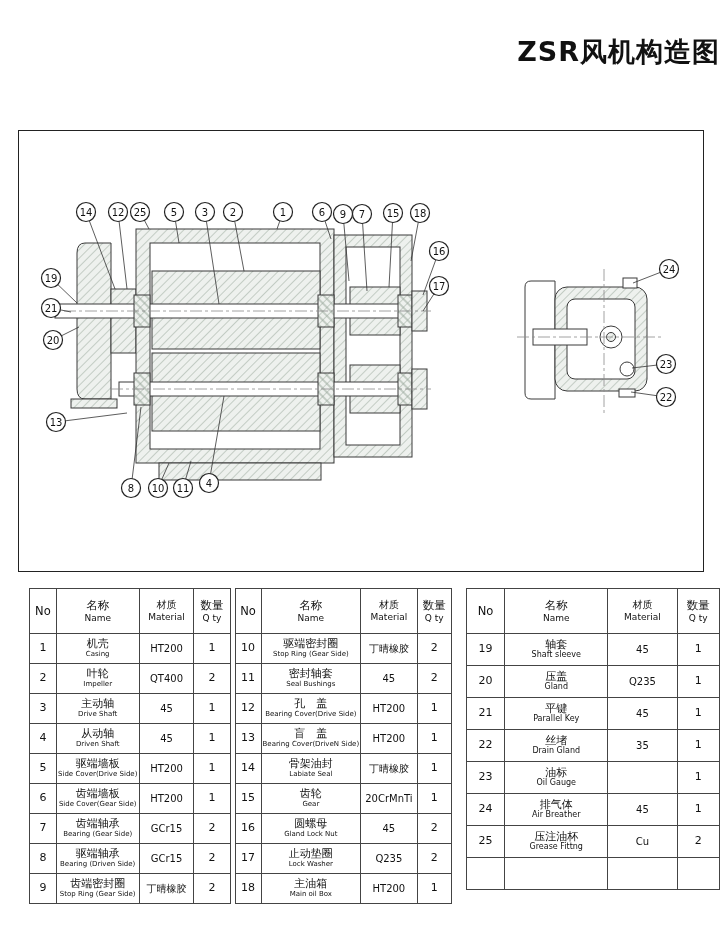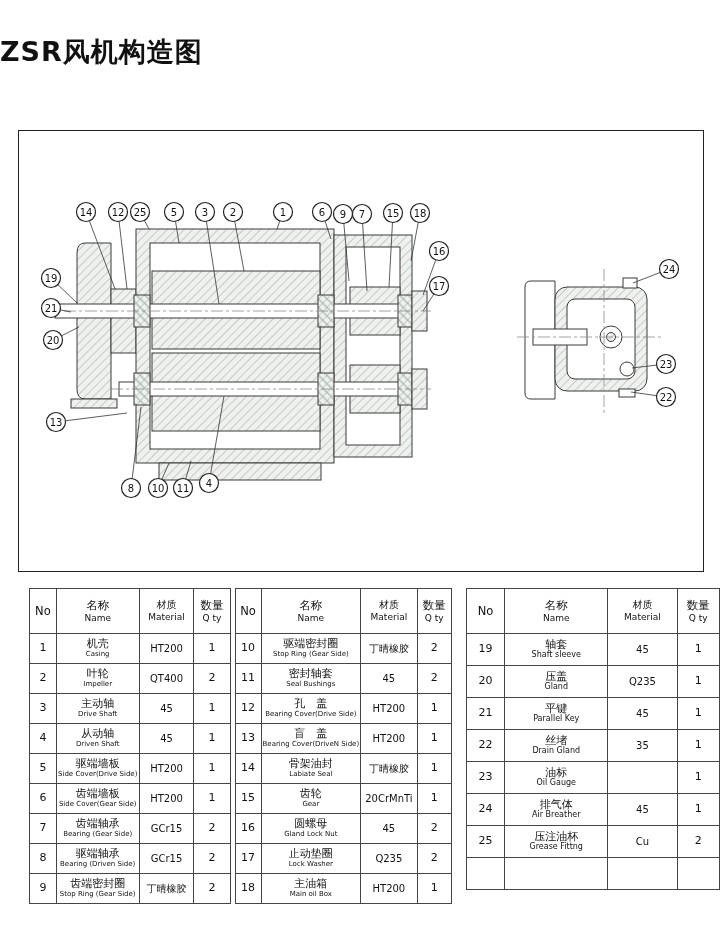--- a/index.html
+++ b/index.html
@@ -1,19 +1,19 @@
 <!DOCTYPE html>
 <html><head>
 <meta charset="utf-8">
 <style>
   html,body{margin:0;padding:0;background:#fff;}
   body{font-family:"DejaVu Sans","Liberation Sans",sans-serif;color:#111;}
   .page{position:relative;width:720px;height:934px;background:#fff;overflow:hidden;margin:0 auto;}
 
-  .title-cn{font-size:27px;font-weight:bold;text-align:left;margin:0;padding-top:34px;letter-spacing:1px;}
+  .title-cn{font-size:27px;font-weight:bold;text-align:right;margin:0;padding-top:34px;letter-spacing:1px;}
   .title-en{font-size:14px;font-weight:bold;text-align:center;margin-top:7px;}
 
   .drawing-frame{position:absolute;left:18px;top:130px;width:684px;height:440px;border:1px solid #222;background:#fff;}
   .drawing-frame svg{width:100%;height:100%;display:block;}
 
   .hatched{fill:url(#hatch);stroke:#3a3a3a;stroke-width:1;}
   .xhatched{fill:url(#xhatch);stroke:#3a3a3a;stroke-width:1;}
   .white{fill:#ffffff;stroke:#3a3a3a;stroke-width:1;}
   .cline{stroke:#8a8a8a;stroke-width:0.8;stroke-dasharray:12 3 3 3;fill:none;}
   .leader{stroke:#333;stroke-width:0.8;}

